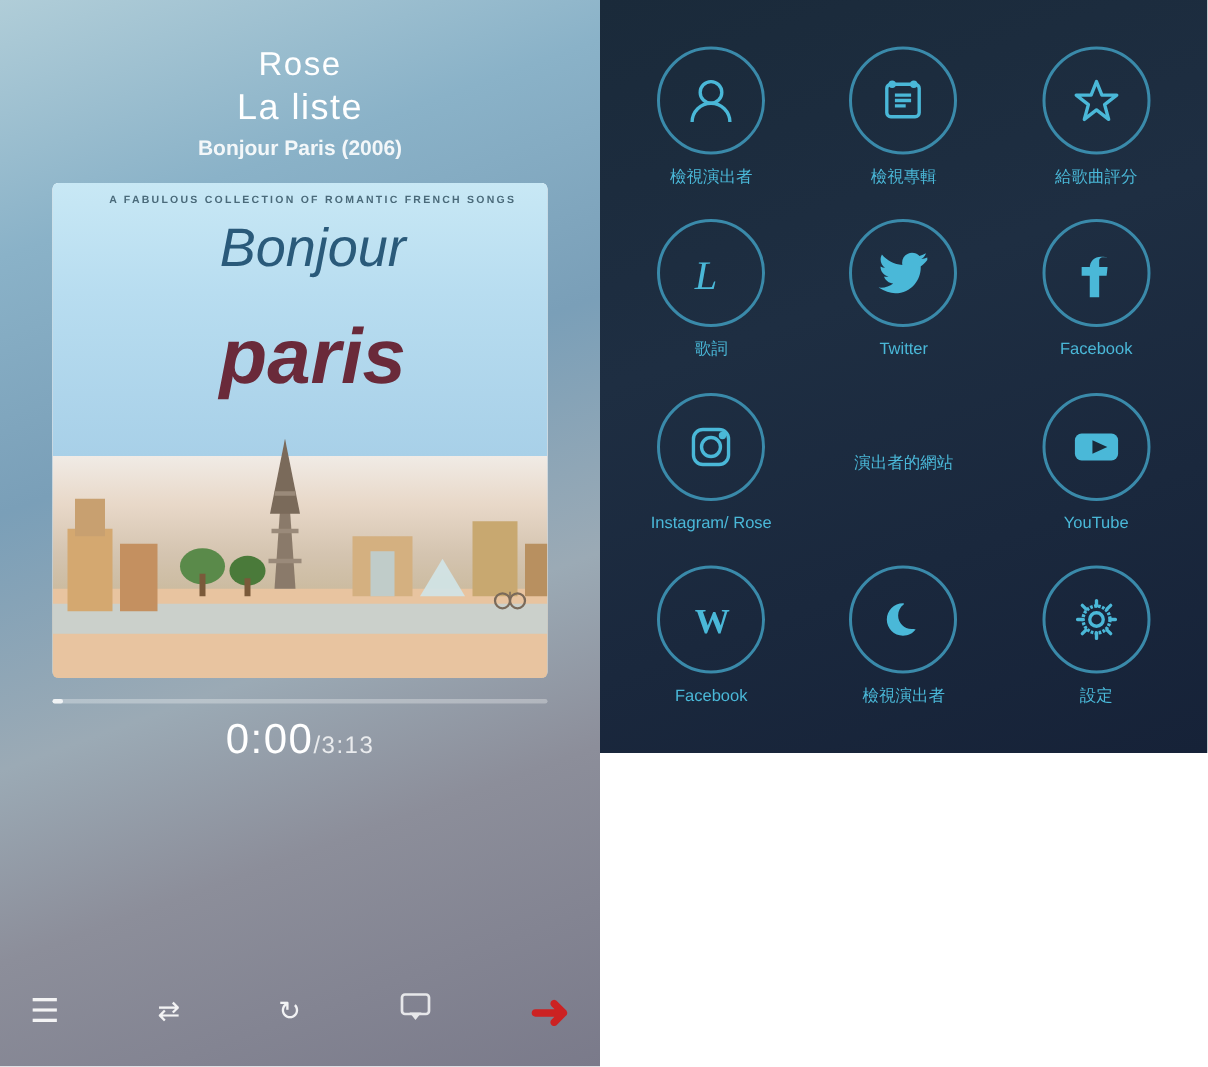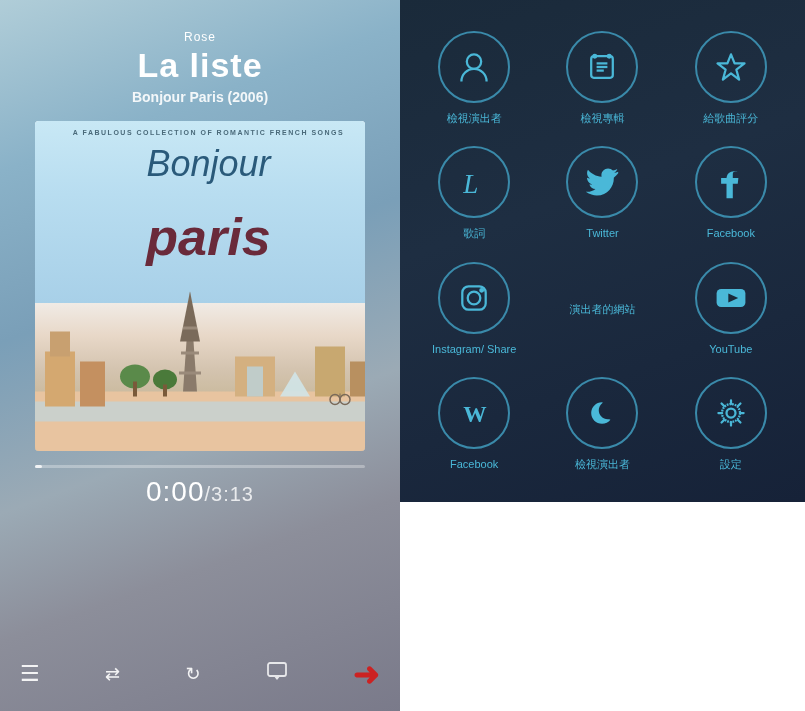--- a/index.html
+++ b/index.html
@@ -22,28 +22,28 @@
       position: relative;
     }
 
     .song-info {
       margin-top: 30px;
       text-align: center;
       color: white;
     }
 
     .song-artist {
-      font-size: 12px;
+      font-size: 22px;
       font-weight: 300;
       letter-spacing: 1px;
     }
 
     .song-title {
-      font-size: 34px;
-      font-weight: 700;
+      font-size: 24px;
+      font-weight: 400;
       letter-spacing: 1px;
       margin-top: 2px;
     }
 
     .song-album {
       font-size: 14px;
       font-weight: 700;
       margin-top: 4px;
       opacity: 0.9;
     }
@@ -131,21 +131,21 @@
       font-weight: 300;
       letter-spacing: 1px;
     }
 
     .time-current {
       font-size: 28px;
       font-weight: 300;
     }
 
     .time-total {
-      font-size: 20px;
+      font-size: 16px;
       opacity: 0.8;
     }
 
     .bottom-controls {
       position: absolute;
       bottom: 18px;
       left: 0; right: 0;
       display: flex;
       align-items: center;
       justify-content: space-between;
@@ -350,21 +350,21 @@
     </div>
     <div class="grid-item">
       <div class="circle-icon">
         <svg class="icon-svg" viewBox="0 0 40 40" fill="none" stroke="#4ab8d8" stroke-width="2.5">
     <rect x="7" y="7" width="26" height="26" rx="7"></rect>
     <circle cx="20" cy="20" r="7"></circle>
     <circle cx="28.5" cy="11.5" r="1.5" fill="#4ab8d8"></circle>
   </svg>
       </div>
       <div class="icon-label">Instagram/
-Share</div>
+Rose</div>
     </div>
     <div class="grid-item">
       <div class="icon-label">演出者的網站</div>
     </div>
     <div class="grid-item">
       <div class="circle-icon">
         <svg class="icon-svg" viewBox="0 0 40 40" fill="none">
     <rect x="4" y="10" width="32" height="20" rx="5" fill="#4ab8d8"></rect>
     <polygon points="17,15 17,25 28,20" fill="#1a2a3a"></polygon>
   </svg>

